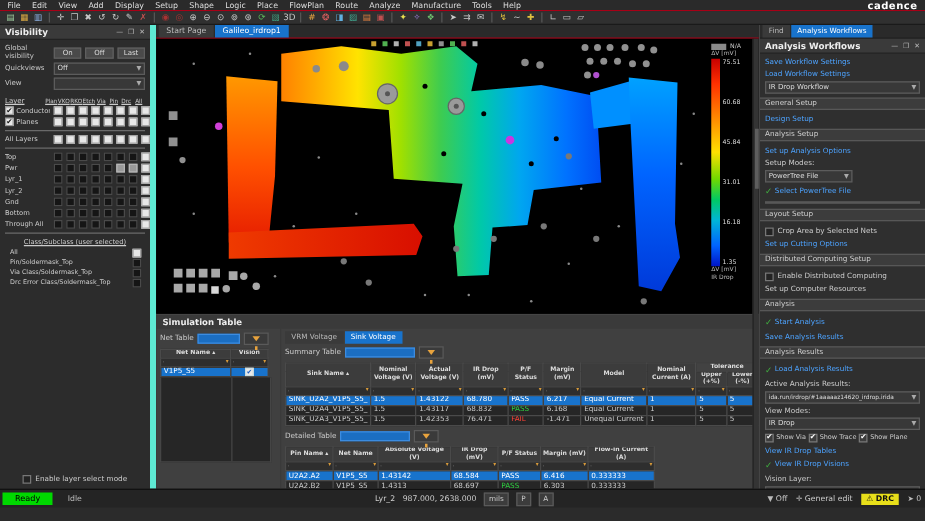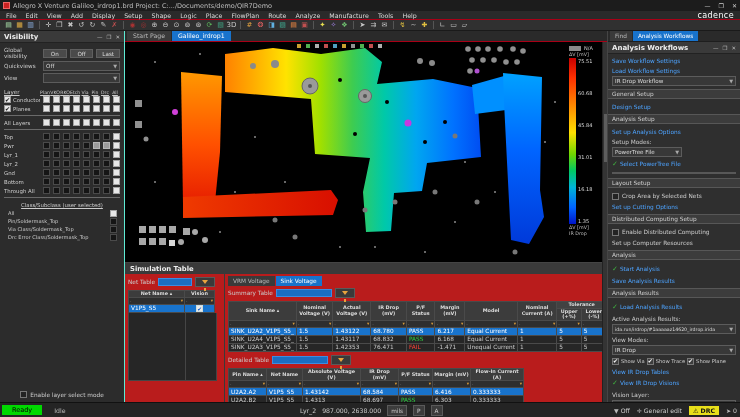--- a/index.html
+++ b/index.html
@@ -8,32 +8,32 @@
   .app{position:relative;width:740px;height:417px;background:#2b2b2b;font-size:7px}
 
   
   .titlebar{height:11px;background:#1c1c1c;display:flex;align-items:center;padding:0 3px;color:#bdbdbd;font-size:6.5px}
   .appicon{width:7px;height:7px;background:#c22;border:1px solid #e66;margin-right:3px;flex:none}
   .titlebar .wctl{margin-left:auto;display:flex;gap:8px;color:#cfcfcf;font-size:6px}
   .wctl span{cursor:default}
 
   
   .menubar{height:9px;background:#2a2a2a;border-bottom:1px solid #a80016;display:flex;align-items:center;padding:0 6px;gap:9px;font-size:6.3px;color:#ddd}
-  .menubar .brand{margin-left:auto;font-weight:normal;font-size:8px;color:#fff;letter-spacing:.4px}
+  .menubar .brand{margin-left:auto;font-weight:bold;font-size:8px;color:#fff;letter-spacing:.4px}
 
   
   .toolbar{height:11px;background:#303030;display:flex;align-items:center;padding:0 3px;border-bottom:1px solid #1a1a1a}
   .tbi{width:11px;height:9px;font-size:7px;line-height:9px;text-align:center;flex:none;cursor:default}
   .tb-sep{width:1px;height:8px;background:#555;margin:0 3px;flex:none}
 
   
   .main{display:flex;height:371px}
 
   
-  .vis-panel{width:125px;background:#2c2c2c;border-right:1px solid #5eead4;display:flex;flex-direction:column}
+  .vis-panel{width:125px;background:#2c2c2c;border-right:5px solid #5eead4;display:flex;flex-direction:column}
   .panel-head{height:12px;background:#3a3a3a;border-bottom:1px solid #222;display:flex;align-items:center;padding:0 4px;font-size:7px;font-weight:bold;color:#eee}
   .panel-head .pctl{margin-left:auto;display:flex;gap:4px;font-weight:normal;font-size:5.5px;color:#bbb}
   .vis-body{flex:1;display:flex;flex-direction:column;padding-top:3px;overflow:hidden}
   .vrow{display:flex;align-items:center;padding:1px 4px;gap:3px}
   .vrow .lab{width:36px;font-size:5.6px;color:#ccc;flex:none}
   .gbtn{flex:1;height:9px;line-height:8px;text-align:center;background:#4a4a4a;border:1px solid #5f5f5f;font-size:5.6px;color:#ddd}
   .dd{height:10px;background:#383838;border:1px solid #5c5c5c;display:flex;align-items:center;justify-content:space-between;padding:0 2px;font-size:5.6px;color:#ddd;flex:1;white-space:nowrap;overflow:hidden}
   .dd .dda{color:#aaa;font-size:5px;margin-left:2px;flex:none}
   .vg-head{display:flex;align-items:flex-end;height:9px;padding:0 4px;margin-top:2px}
   .vg-head .laylab{width:36px;font-size:5.6px;text-decoration:underline;color:#ccc}
@@ -64,21 +64,21 @@
   .na-row{display:flex;align-items:center;gap:3px;margin-bottom:1px}
   .na-swatch{width:12px;height:5px;background:#8a8a8a;flex:none}
   .scale-unit{font-size:4.8px;color:#bbb;margin:1px 0}
   .scale-body{display:flex;gap:2px}
   .scale-bar{width:7px;height:166px;flex:none;background:linear-gradient(180deg,#c80000,#ff3000 12%,#ff9000 30%,#ffe000 45%,#70d800 58%,#00c864 68%,#00b4d8 78%,#0064ff 90%,#0014c8)}
   .scale-ticks{display:flex;flex-direction:column;justify-content:space-between;height:166px;font-size:5px;color:#ddd}
   .vscroll{position:absolute;right:0;top:11px;bottom:0;width:5px;background:#343434;border-left:1px solid #222}
   .vthumb{position:absolute;left:1px;width:3px;height:48px;top:72px;background:#5d5d5d}
 
   
-  .simpanel{height:140px;background:#b91c1c;border-top:1px solid #444;display:flex;flex-direction:column}
+  .simpanel{height:140px;background:#404040;border-top:1px solid #444;display:flex;flex-direction:column}
   .sim-head{height:11px;background:#3a3a3a;display:flex;align-items:center;padding:0 5px;font-size:6.8px;font-weight:bold;color:#eee}
   .sim-body{flex:1;display:flex;overflow:hidden}
   .net-side{width:100px;padding:2px 2px 0 3px;border-right:1px solid #3a3a3a;flex:none}
   .ctl-row{display:flex;align-items:center;gap:3px;height:12px;margin-bottom:2px}
   .ctl-row .clab{font-size:5.8px;color:#ccc;white-space:nowrap}
   .blue-input{height:8px;background:#1b6ec2;border:1px solid #3c8ce0;flex:none}
   .funbtn{width:20px;height:10px;background:#3a3a3a;border:1px solid #5a5a5a;display:flex;align-items:center;justify-content:center;flex:none}
   .fun{width:0;height:0;border-left:3px solid transparent;border-right:3px solid transparent;border-top:4px solid #e8a33d;position:relative}
   .fun::after{content:"";position:absolute;left:-1px;top:4px;width:2px;height:3px;background:#e8a33d}
   .volt-side{flex:1;padding:1px 0 0 3px;overflow:hidden}
@@ -123,29 +123,20 @@
   .sbtn{background:#3c3c3c;border:1px solid #5a5a5a;padding:0 3px;height:11px;line-height:10px;font-size:5.8px;color:#ccc}
   .sb-right{position:absolute;right:3px;display:flex;align-items:center;gap:7px;color:#ccc}
   .sb-ico{color:#bbb;font-size:6px}
   .drc-badge{background:#e8df1a;color:#111;font-weight:bold;padding:1px 4px;display:flex;gap:2px;align-items:center}
 </style>
 </head>
 <body>
 
 <div class="app">
 
-  <div class="titlebar">
-    <span class="appicon"></span>
-    <span>Allegro X Venture Galileo_irdrop1.brd Project: C:.../Documents/demo/QIR7Demo</span>
-    <span class="wctl">
-      <span>—</span>
-      <span>❐</span>
-      <span>✕</span>
-    </span>
-  </div>
 
   <div class="menubar">
     <span class="menu-item">File</span>
       <span class="menu-item">Edit</span>
       <span class="menu-item">View</span>
       <span class="menu-item">Add</span>
       <span class="menu-item">Display</span>
       <span class="menu-item">Setup</span>
       <span class="menu-item">Shape</span>
       <span class="menu-item">Logic</span>

